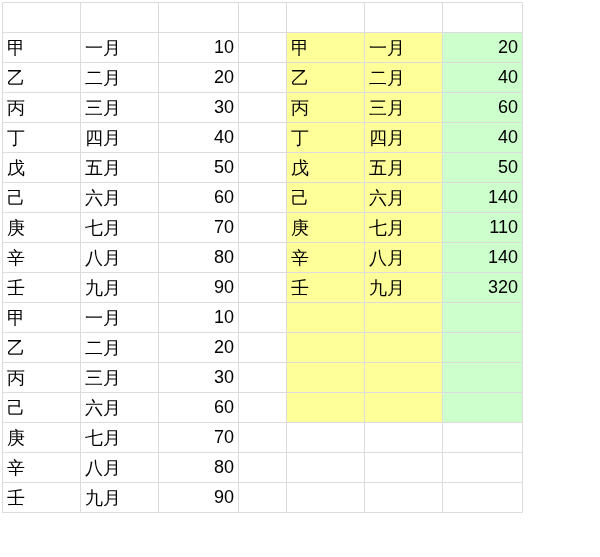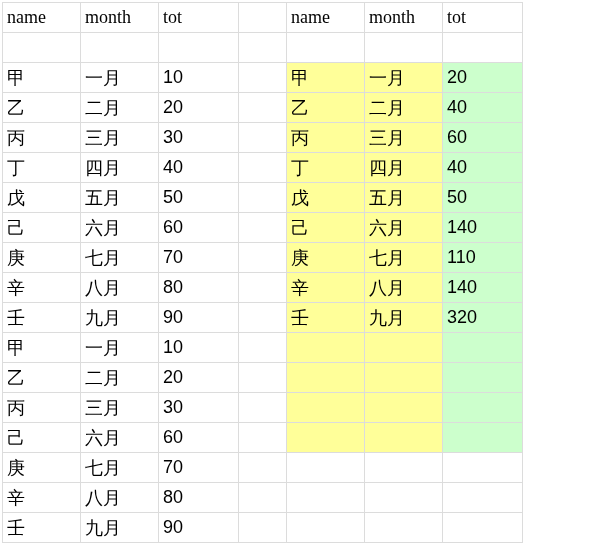--- a/index.html
+++ b/index.html
@@ -21,21 +21,21 @@
     box-sizing: border-box;
     vertical-align: middle;
     white-space: nowrap;
     overflow: hidden;
   }
   .hdr {
     font-family: "Times New Roman", serif;
     font-size: 18px;
   }
   .txt { text-align: left; }
-  .num { text-align: left; }
+  .num { text-align: right; }
   td.yel {
     background: #ffff99;
     border: 1px solid #000;
   }
   td.grn {
     background: #ccffcc;
     border: 1px solid #000;
   }
   .col-name { width: 78px; }
   .col-month{ width: 78px; }
@@ -50,29 +50,20 @@
     <col class="col-name">
       <col class="col-month">
       <col class="col-tot">
     <col class="col-gap">
     <col class="col-name">
       <col class="col-month">
       <col class="col-tot">
   </colgroup>
   <tbody id="grid-body">
       <tr>
-        <td class="hdr txt">name</td>
-        <td class="hdr txt">month</td>
-        <td class="hdr txt">tot</td>
-        <td></td>
-        <td class="hdr txt">name</td>
-        <td class="hdr txt">month</td>
-        <td class="hdr txt">tot</td>
-      </tr>
-      <tr>
         <td></td>
         <td></td>
         <td></td>
         <td></td>
         <td></td>
         <td></td>
         <td></td>
       </tr>
       <tr>
         <td class="txt">甲</td>

